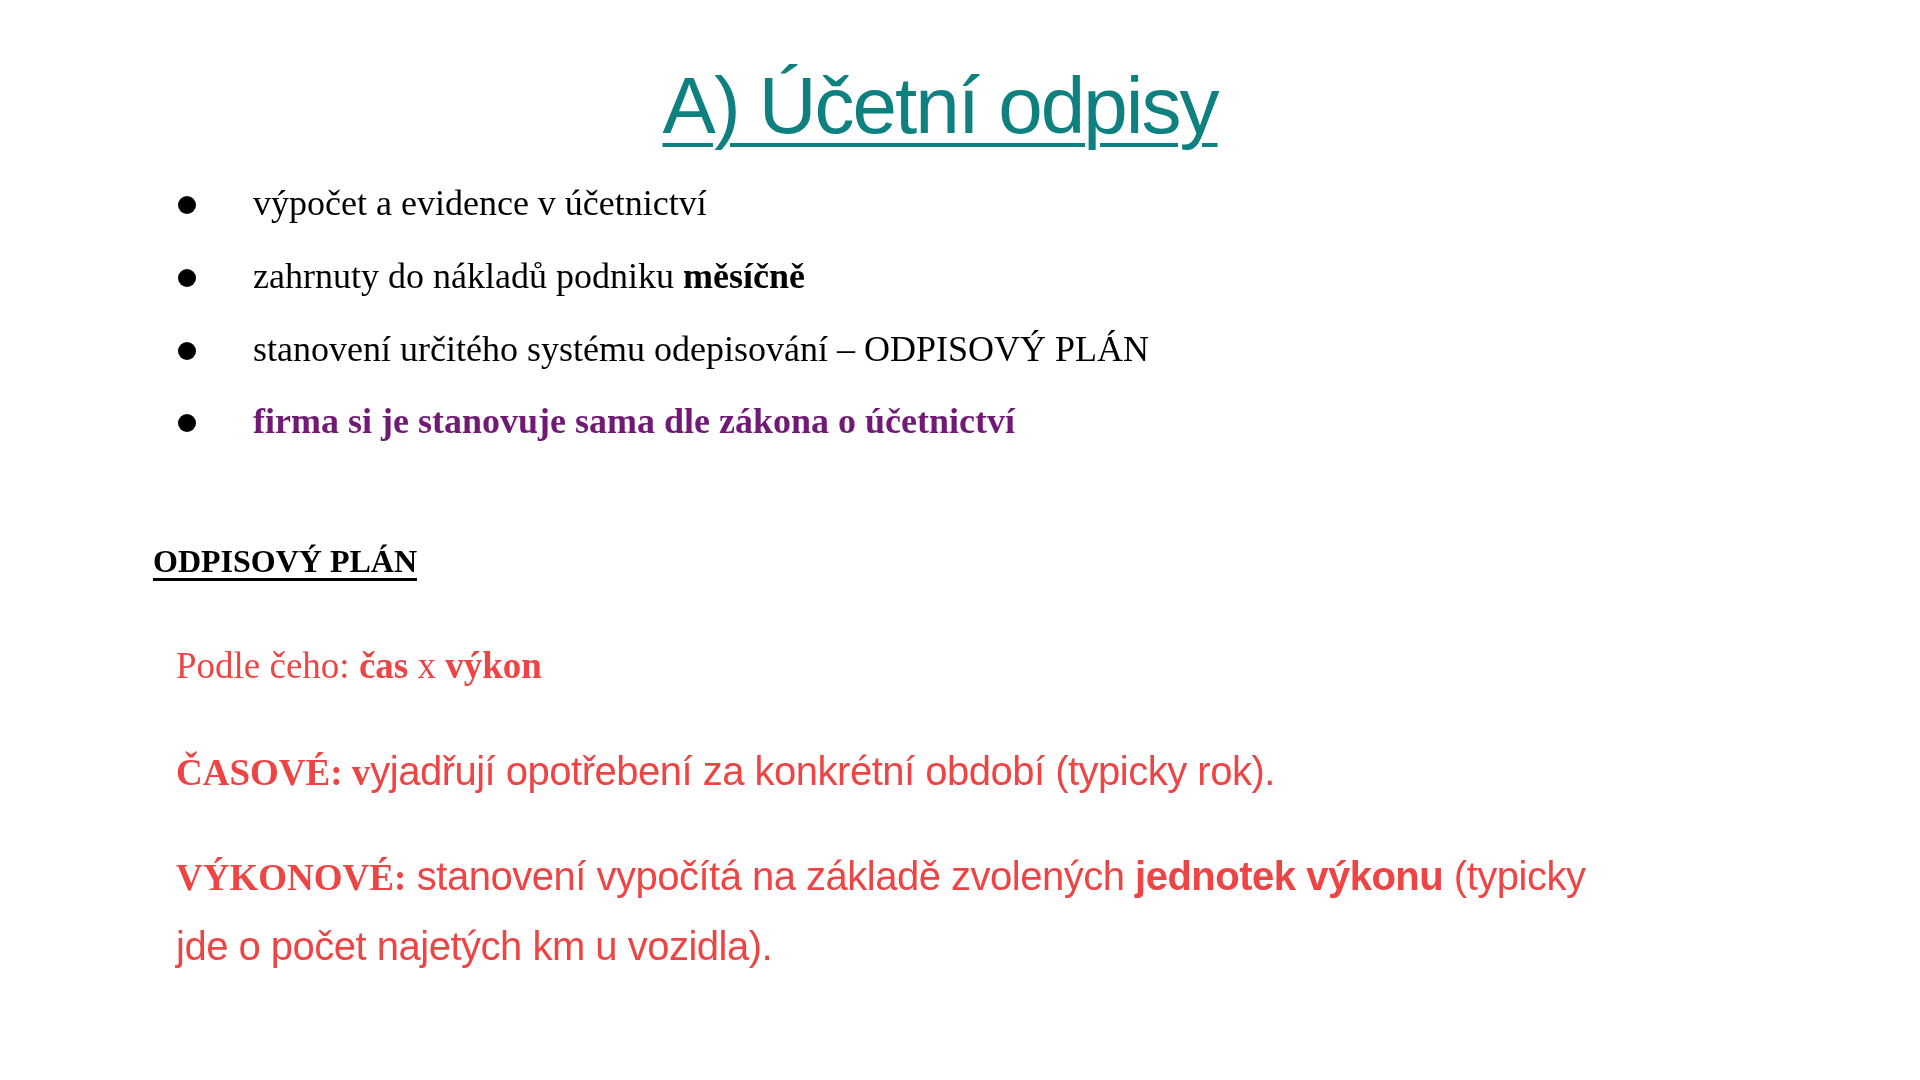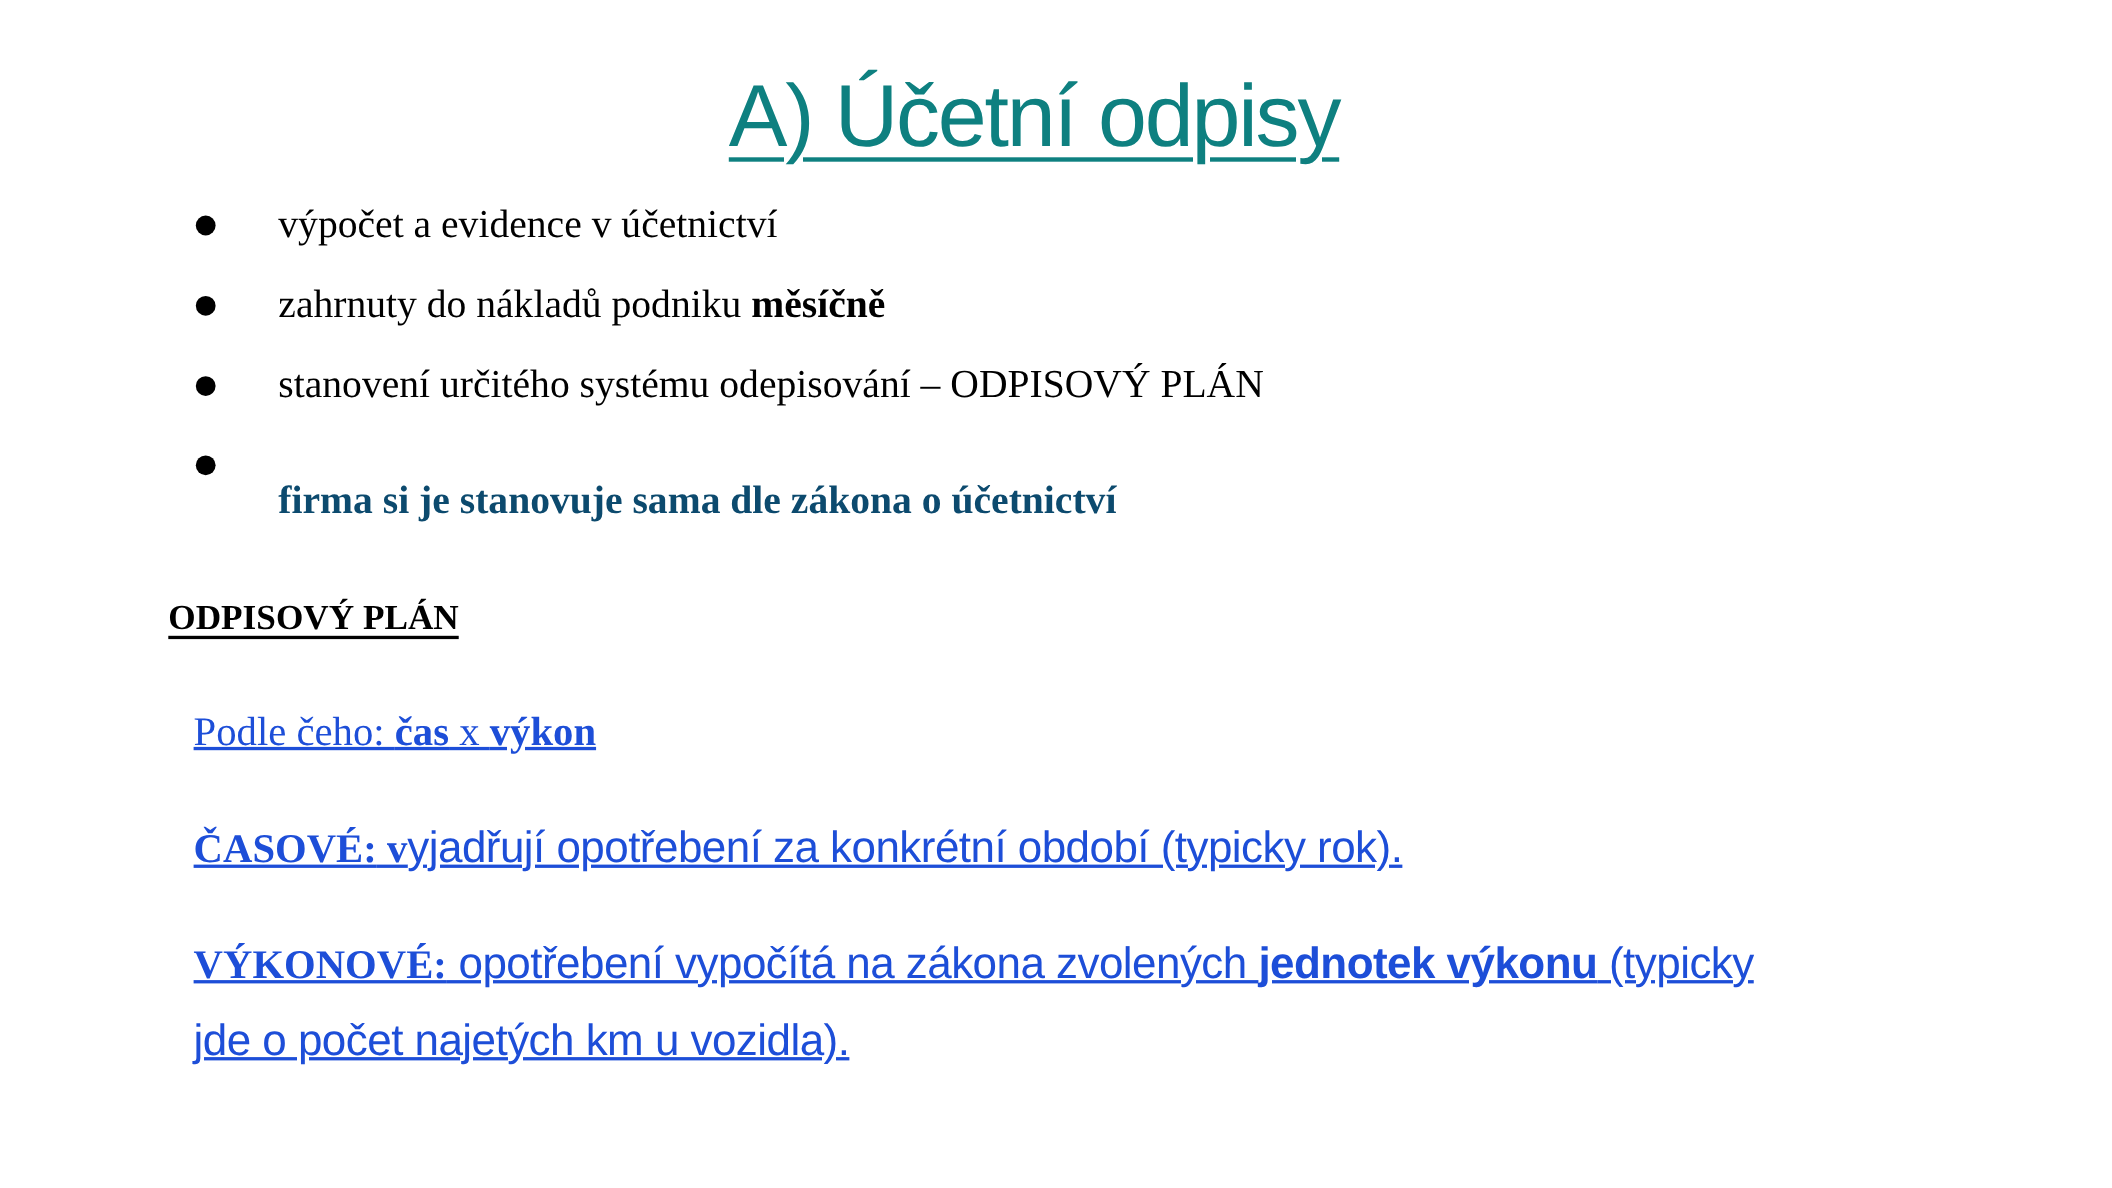--- a/index.html
+++ b/index.html
@@ -9,23 +9,23 @@
   .title {
     left:0; width:1880px; text-align:center; top:58px;
     font-family:"Liberation Sans", sans-serif; font-size:80px; line-height:96px;
     color:#0e8080; letter-spacing:-2px;
   }
   .title span { text-decoration:underline; text-decoration-thickness:4px; text-underline-offset:10px; }
   .serif { font-family:"Liberation Serif", serif; }
   .bullet-row { position:absolute; left:0; height:50px; font-size:36px; line-height:50px; }
   .bullet-dot { position:absolute; left:178px; width:18px; height:18px; border-radius:50%; background:#000; top:18px; }
   .bullet-text { position:absolute; left:253px; top:0; white-space:nowrap; color:#000; }
-  .red { color:#0c4a6e; font-weight:bold;margin-top:33px; }
+  .red { color:#701a75; font-weight:bold; }
   .heading2 { left:153px; top:538px; font-size:32px; line-height:46px; font-weight:bold; text-decoration:underline; text-decoration-thickness:3px; text-underline-offset:6px; color:#000; }
-  .para { font-size:37px; line-height:48px; color:#1d4ed8;text-decoration:underline; }
+  .para { font-size:37px; line-height:48px; color:#ef4444; }
   .para .sans-part { font-family:"Liberation Sans", sans-serif; font-size:40px; letter-spacing:-0.5px; }
   b { font-weight:bold; }
 </style>
 </head>
 <body>
 
 <div class="slide">
 
   <div class="abs title">
     <span>A) Účetní odpisy</span>
@@ -63,20 +63,20 @@
 
   <div class="abs serif para" style="left:176px; top:642px;">
     <span>Podle čeho: </span><b>čas</b><span> x </span><b>výkon</b>
   </div>
 
   <div class="abs serif para" style="left:176px; top:747px;">
     <b>ČASOVÉ:</b><b> v</b><span class="sans-part">yjadřují opotřebení za konkrétní období (typicky rok).</span>
   </div>
 
   <div class="abs serif para" style="left:176px; top:852px;">
-    <b>VÝKONOVÉ:</b><span class="sans-part"> opotřebení vypočítá na zákona zvolených </span><b class="sans-part" style="font-weight:bold;text-align:right;">jednotek výkonu</b><span class="sans-part"> (typicky</span>
+    <b>VÝKONOVÉ:</b><span class="sans-part"> stanovení vypočítá na základě zvolených </span><b class="sans-part" style="font-weight:bold;text-align:right;">jednotek výkonu</b><span class="sans-part"> (typicky</span>
   </div>
 
   <div class="abs para" style="left:176px; top:922px;text-align:right;">
     <span class="sans-part">jde o počet najetých km u vozidla).</span>
   </div>
 
 </div>
 
 </body></html>

